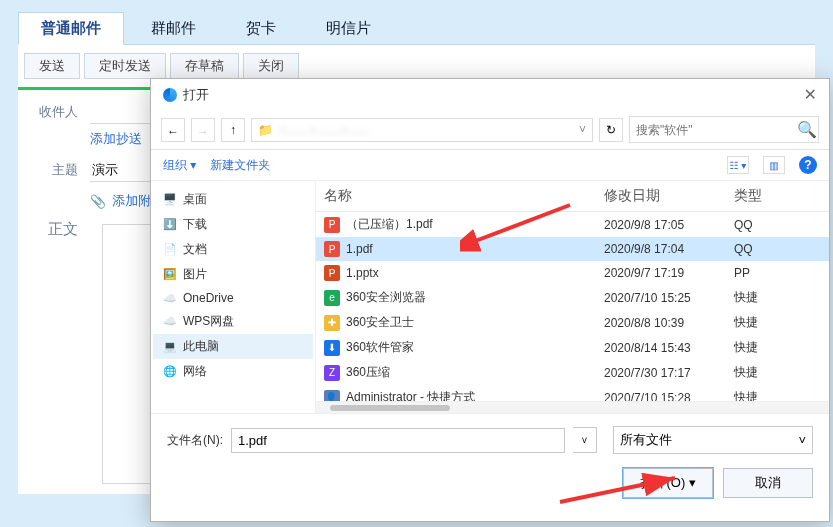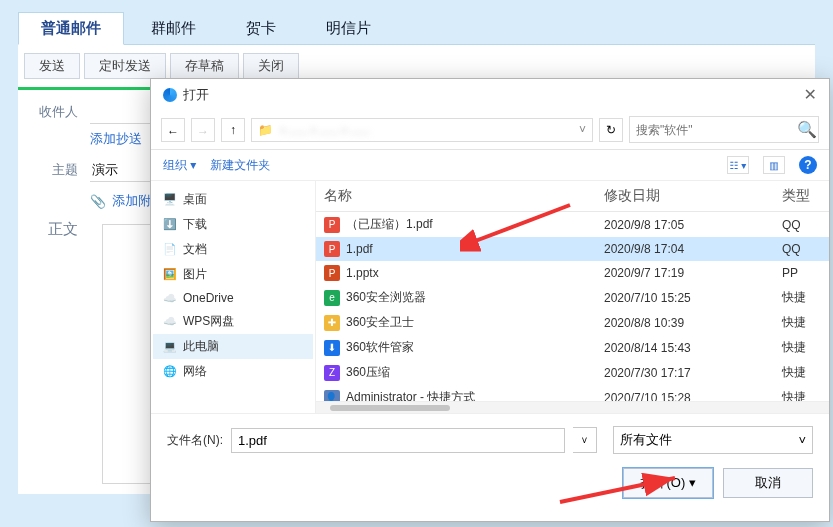--- a/index.html
+++ b/index.html
@@ -36,21 +36,21 @@
   .split { display:flex; height:232px; }
   .tree { width:165px; border-right:1px solid #eee; padding:6px 2px; overflow:hidden; }
   .tnode { display:flex; align-items:center; gap:6px; padding:4px 10px; font-size:12px; color:#333; cursor:pointer; }
   .tnode.sel { background:#e5f1fb; }
   .ticon { width:14px; height:14px; display:flex; align-items:center; justify-content:center; font-size:11px; }
   .list { flex:1; display:flex; flex-direction:column; overflow:hidden; }
   .lhead { display:flex; font-size:14px; color:#555; border-bottom:1px solid #e8e8e8; }
   .lhead > div { padding:6px 8px; }
   .c-name { width:280px; }
   .c-date { width:130px; }
-  .c-type { flex:1;margin-left:48px; }
+  .c-type { flex:1; }
   .lrow { display:flex; font-size:12px; color:#333; cursor:pointer; align-items:center; }
   .lrow > div { padding:4px 8px; display:flex; align-items:center; gap:6px; }
   .lrow.sel { background:#cde8ff; }
   .ficon { width:16px; height:16px; display:inline-flex; align-items:center; justify-content:center; font-size:10px; border-radius:2px; }
   .scrollstub { height:12px; border-top:1px solid #eee; background:#f4f4f4; position:relative; }
   .scrollstub::before { content:""; position:absolute; left:14px; top:3px; width:120px; height:6px; background:#c5c5c5; border-radius:3px; }
   .dlg-bottom { padding:12px 16px 8px; border-top:1px solid #eee; }
   .fname-row { display:flex; align-items:center; gap:8px; font-size:12px; }
   .fname-row .lab { white-space:nowrap; color:#333; }
   .fname-row input { flex:1; border:1px solid #c8c8c8; padding:4px 6px; font-size:13px; }

